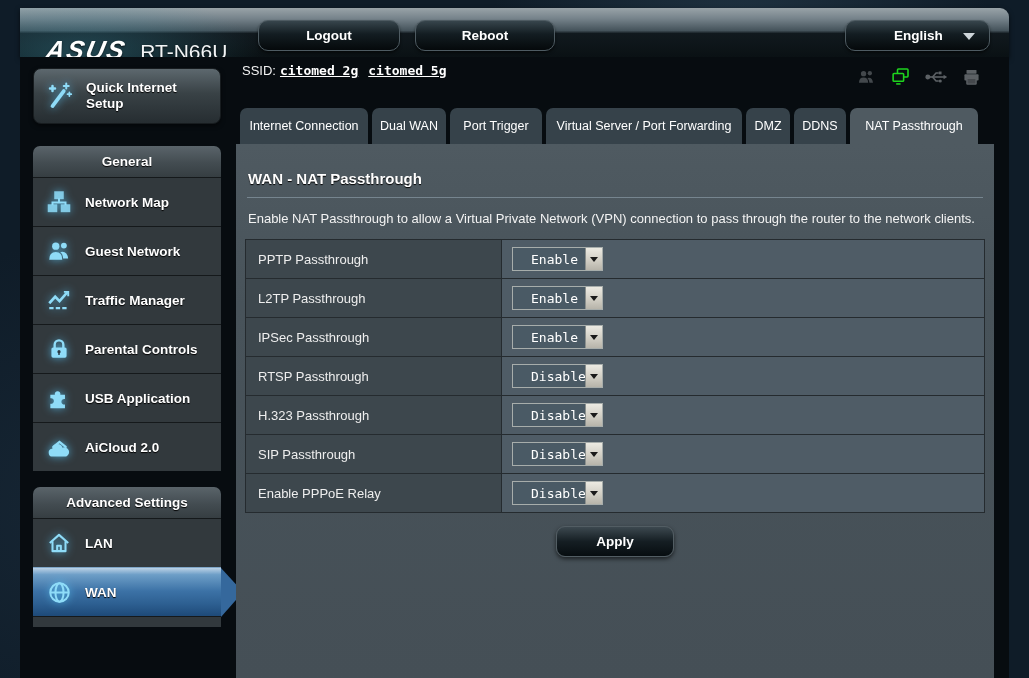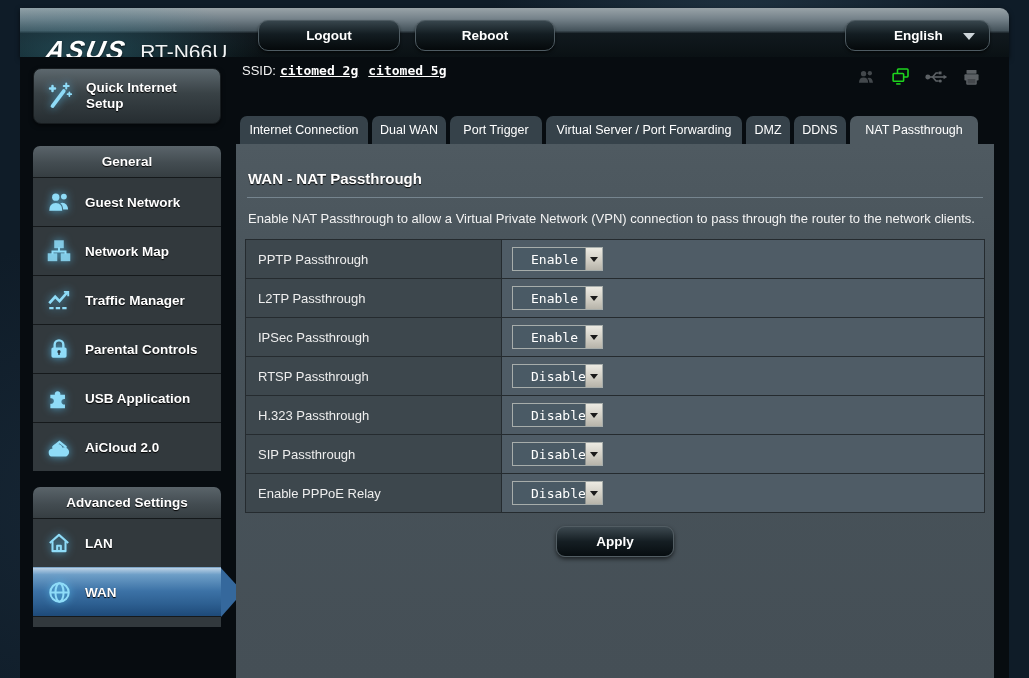--- a/index.html
+++ b/index.html
@@ -85,21 +85,21 @@
   .info-line { line-height:18px; white-space:nowrap; }
   .mono-link {
     font-family:"DejaVu Sans Mono", monospace; font-weight:bold; font-size:13px;
     text-decoration:underline; color:#fff; cursor:pointer; margin-left:4px;
   }
   .fw-label { margin-left:22px; }
   .status-icons { position:absolute; right:12px; top:9px; display:flex; gap:13px; align-items:center; }
   .status-icons svg { display:block; }
 
   
-  .tabs { height:28px; display:flex; gap:4px; padding-left:4px; margin-top:18px; }
+  .tabs { height:36px; display:flex; gap:4px; padding-left:4px; margin-top:10px; }
   .tab {
     background:#36424a; border-radius:7px 7px 0 0; color:#fff;
     font-size:12.5px; line-height:15px; text-align:center;
     display:flex; align-items:center; justify-content:center; padding:3px 8px; cursor:pointer;
   }
   .tab.active { background:#4f5a61; }
   .t0{width:128px}.t1{width:74px}.t2{width:92px}.t3{width:196px}.t4{width:44px}.t5{width:52px}.t6{width:128px}
 
   
   .panel { flex:1; background:linear-gradient(180deg,#4f5a61 0%,#48535a 30%,#454f56 100%); }
@@ -165,42 +165,42 @@
         </g>
           </svg>
       </span>
       <span class="qis-label">Quick Internet Setup</span>
     </div>
 
     <div class="section-hdr">General</div>
 
     <div class="side-item">
       <span class="icon-box">
-        <svg width="26" height="26" viewBox="0 0 24 24" fill="currentColor">
-          <circle cx="9" cy="7.5" r="3.4"></circle>
-            <path d="M3 20 q0-7 6-7 t6 7 z"></path>
-          <circle cx="16.5" cy="7" r="2.7"></circle>
-            <path d="M15 12.6 q4.8 0 5.4 6.4 l-4.6 0 q-.3-4.4-2.6-5.8 z"></path>
-        </svg>
-      </span>
-      <span class="label">Guest Network</span>
-    </div>
-
-    <div class="side-item">
-      <span class="icon-box">
         <svg width="26" height="26" viewBox="0 0 24 24">
             <g stroke="currentColor" fill="none" stroke-width="1.8">
           <rect x="8.5" y="3" width="7" height="5.5" fill="currentColor" opacity=".85"></rect>
           <rect x="2.5" y="15" width="7" height="5.5" fill="currentColor" opacity=".85"></rect>
           <rect x="14.5" y="15" width="7" height="5.5" fill="currentColor" opacity=".85"></rect>
           <path d="M12 8.5 v4 M6 15 v-2.5 h12 V15"></path>
         </g>
           </svg>
       </span>
       <span class="label">Network Map</span>
+    </div>
+
+    <div class="side-item">
+      <span class="icon-box">
+        <svg width="26" height="26" viewBox="0 0 24 24" fill="currentColor">
+          <circle cx="9" cy="7.5" r="3.4"></circle>
+            <path d="M3 20 q0-7 6-7 t6 7 z"></path>
+          <circle cx="16.5" cy="7" r="2.7"></circle>
+            <path d="M15 12.6 q4.8 0 5.4 6.4 l-4.6 0 q-.3-4.4-2.6-5.8 z"></path>
+        </svg>
+      </span>
+      <span class="label">Guest Network</span>
     </div>
 
     <div class="side-item">
       <span class="icon-box">
         <svg width="26" height="26" viewBox="0 0 24 24">
             <g stroke="currentColor" fill="none" stroke-width="2.4">
           <path d="M3 15 L8.5 9 L12.5 13 L20 4.5"></path>
           <path d="M16.5 4.5 H20.5 V8.5" stroke-width="1.8"></path>
           <path d="M3 19.5 h4 M9 19.5 h4 M15 19.5 h4" stroke-width="2"></path>
         </g>

